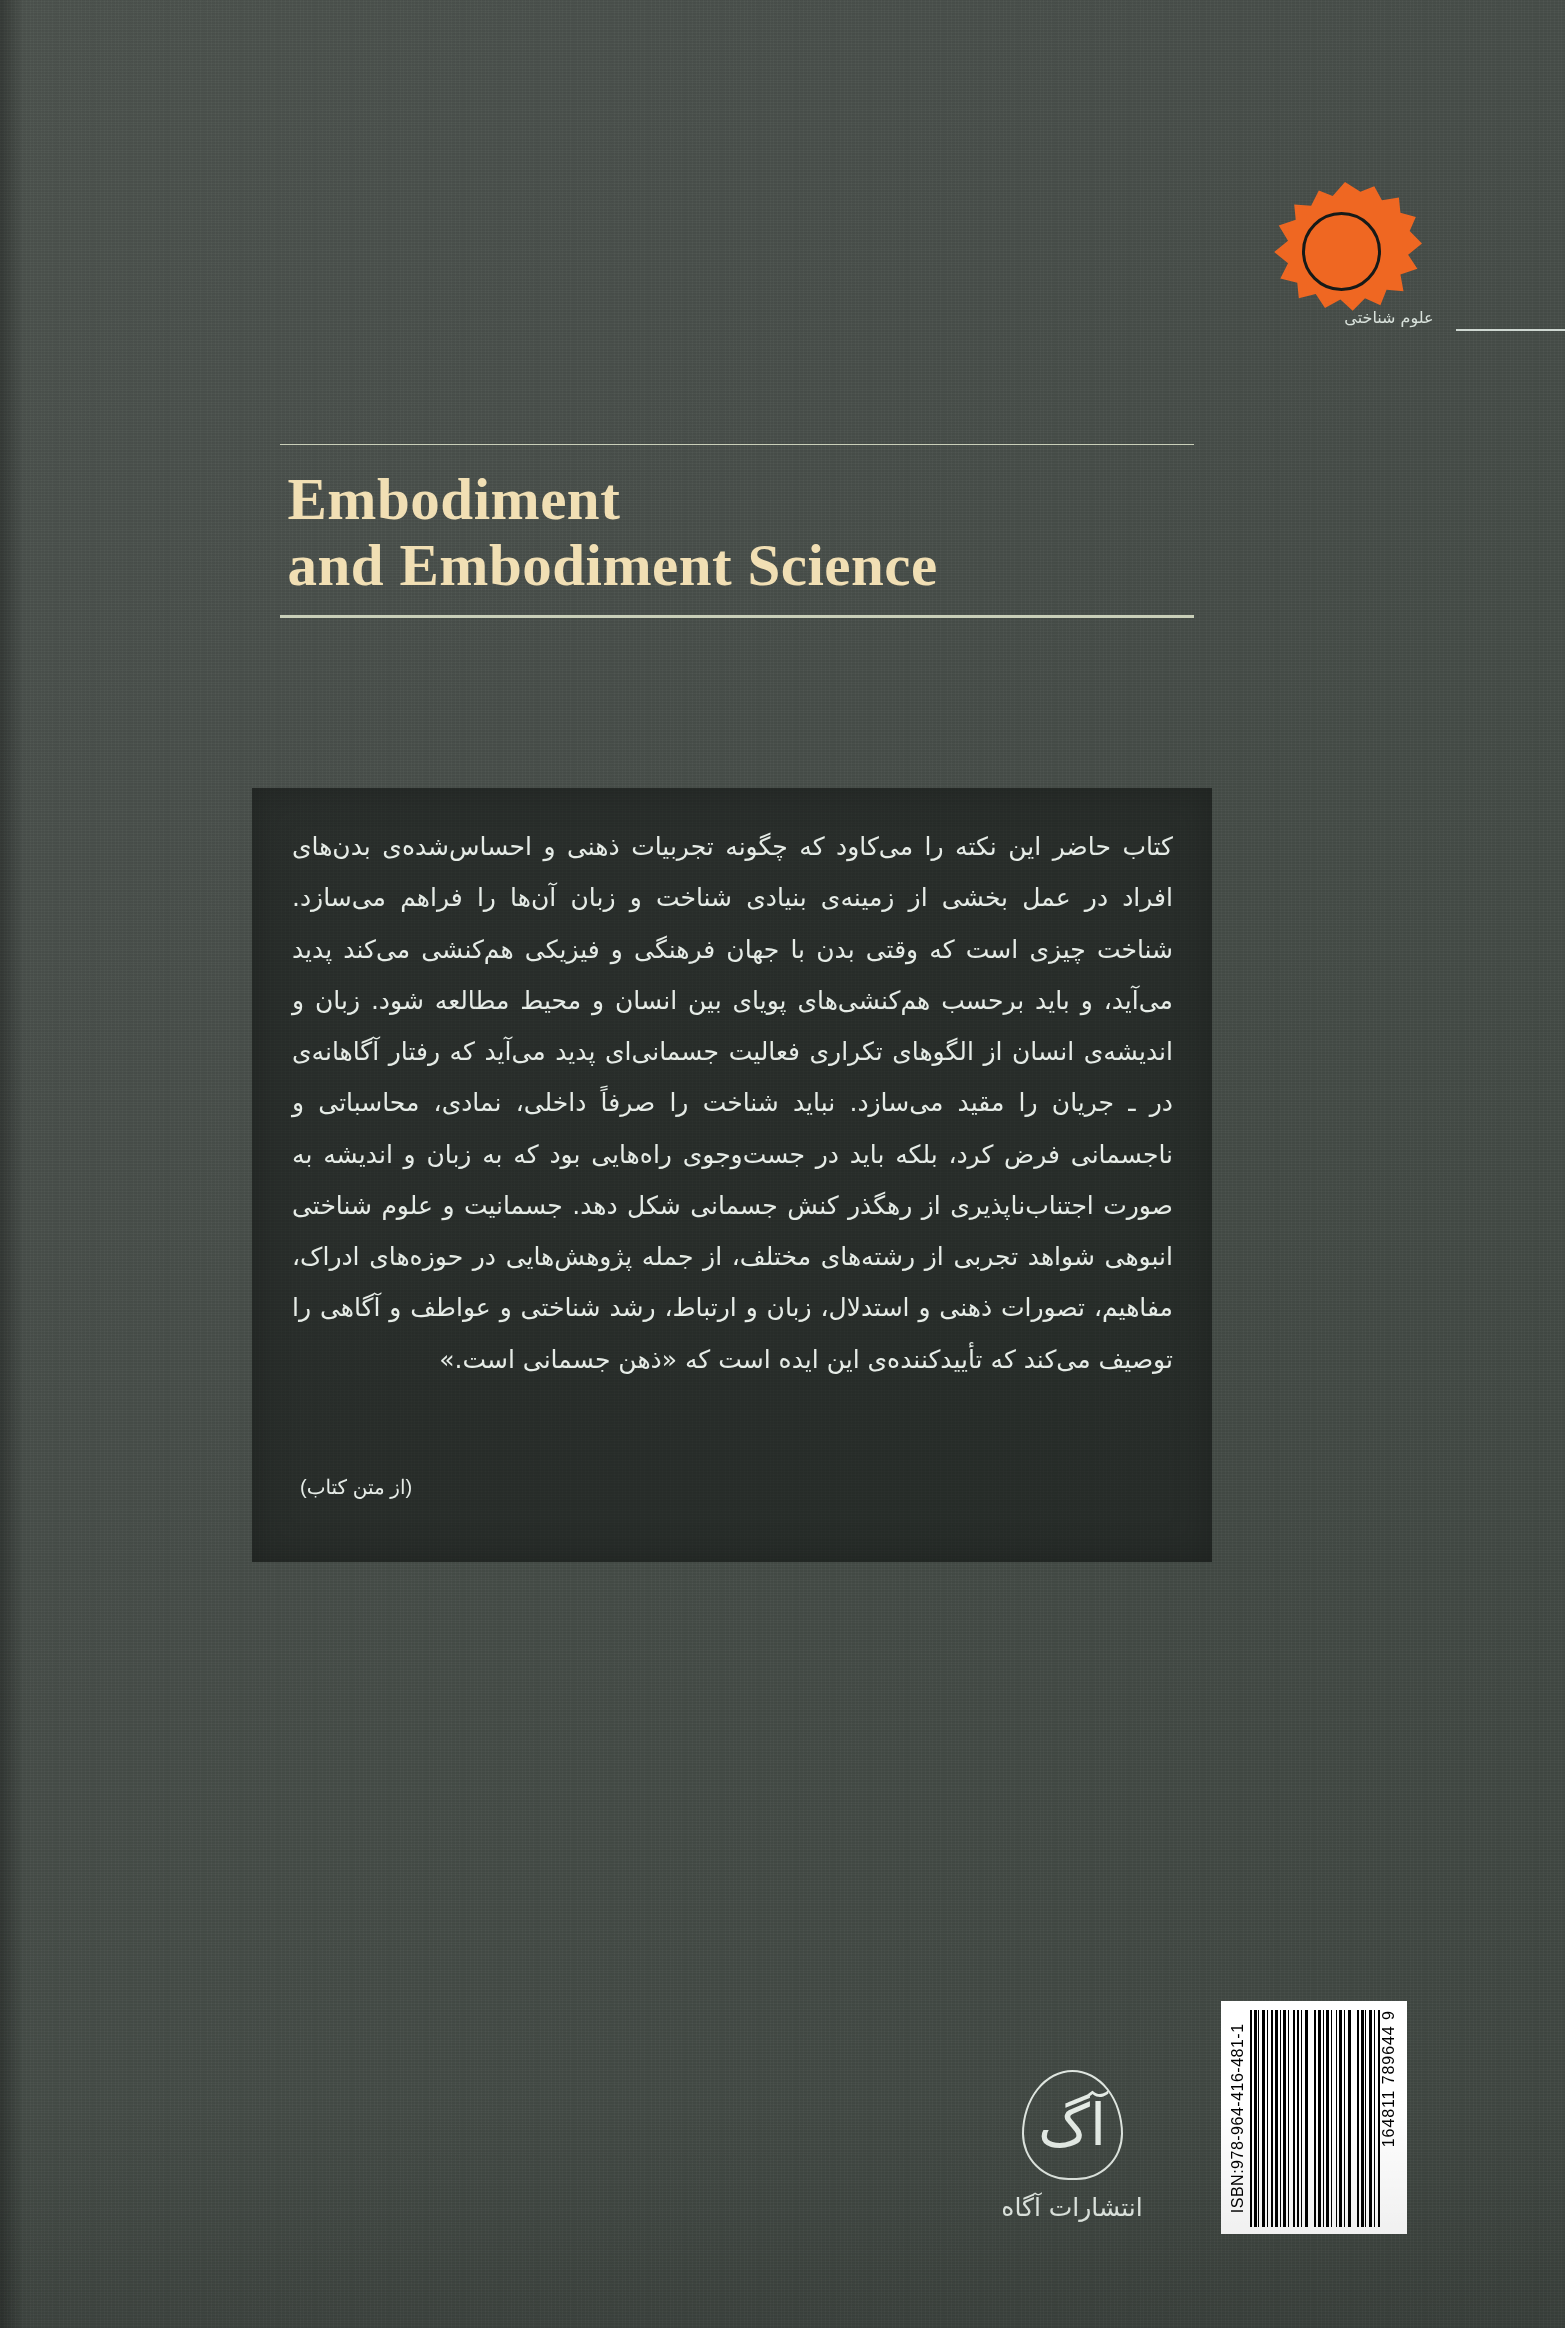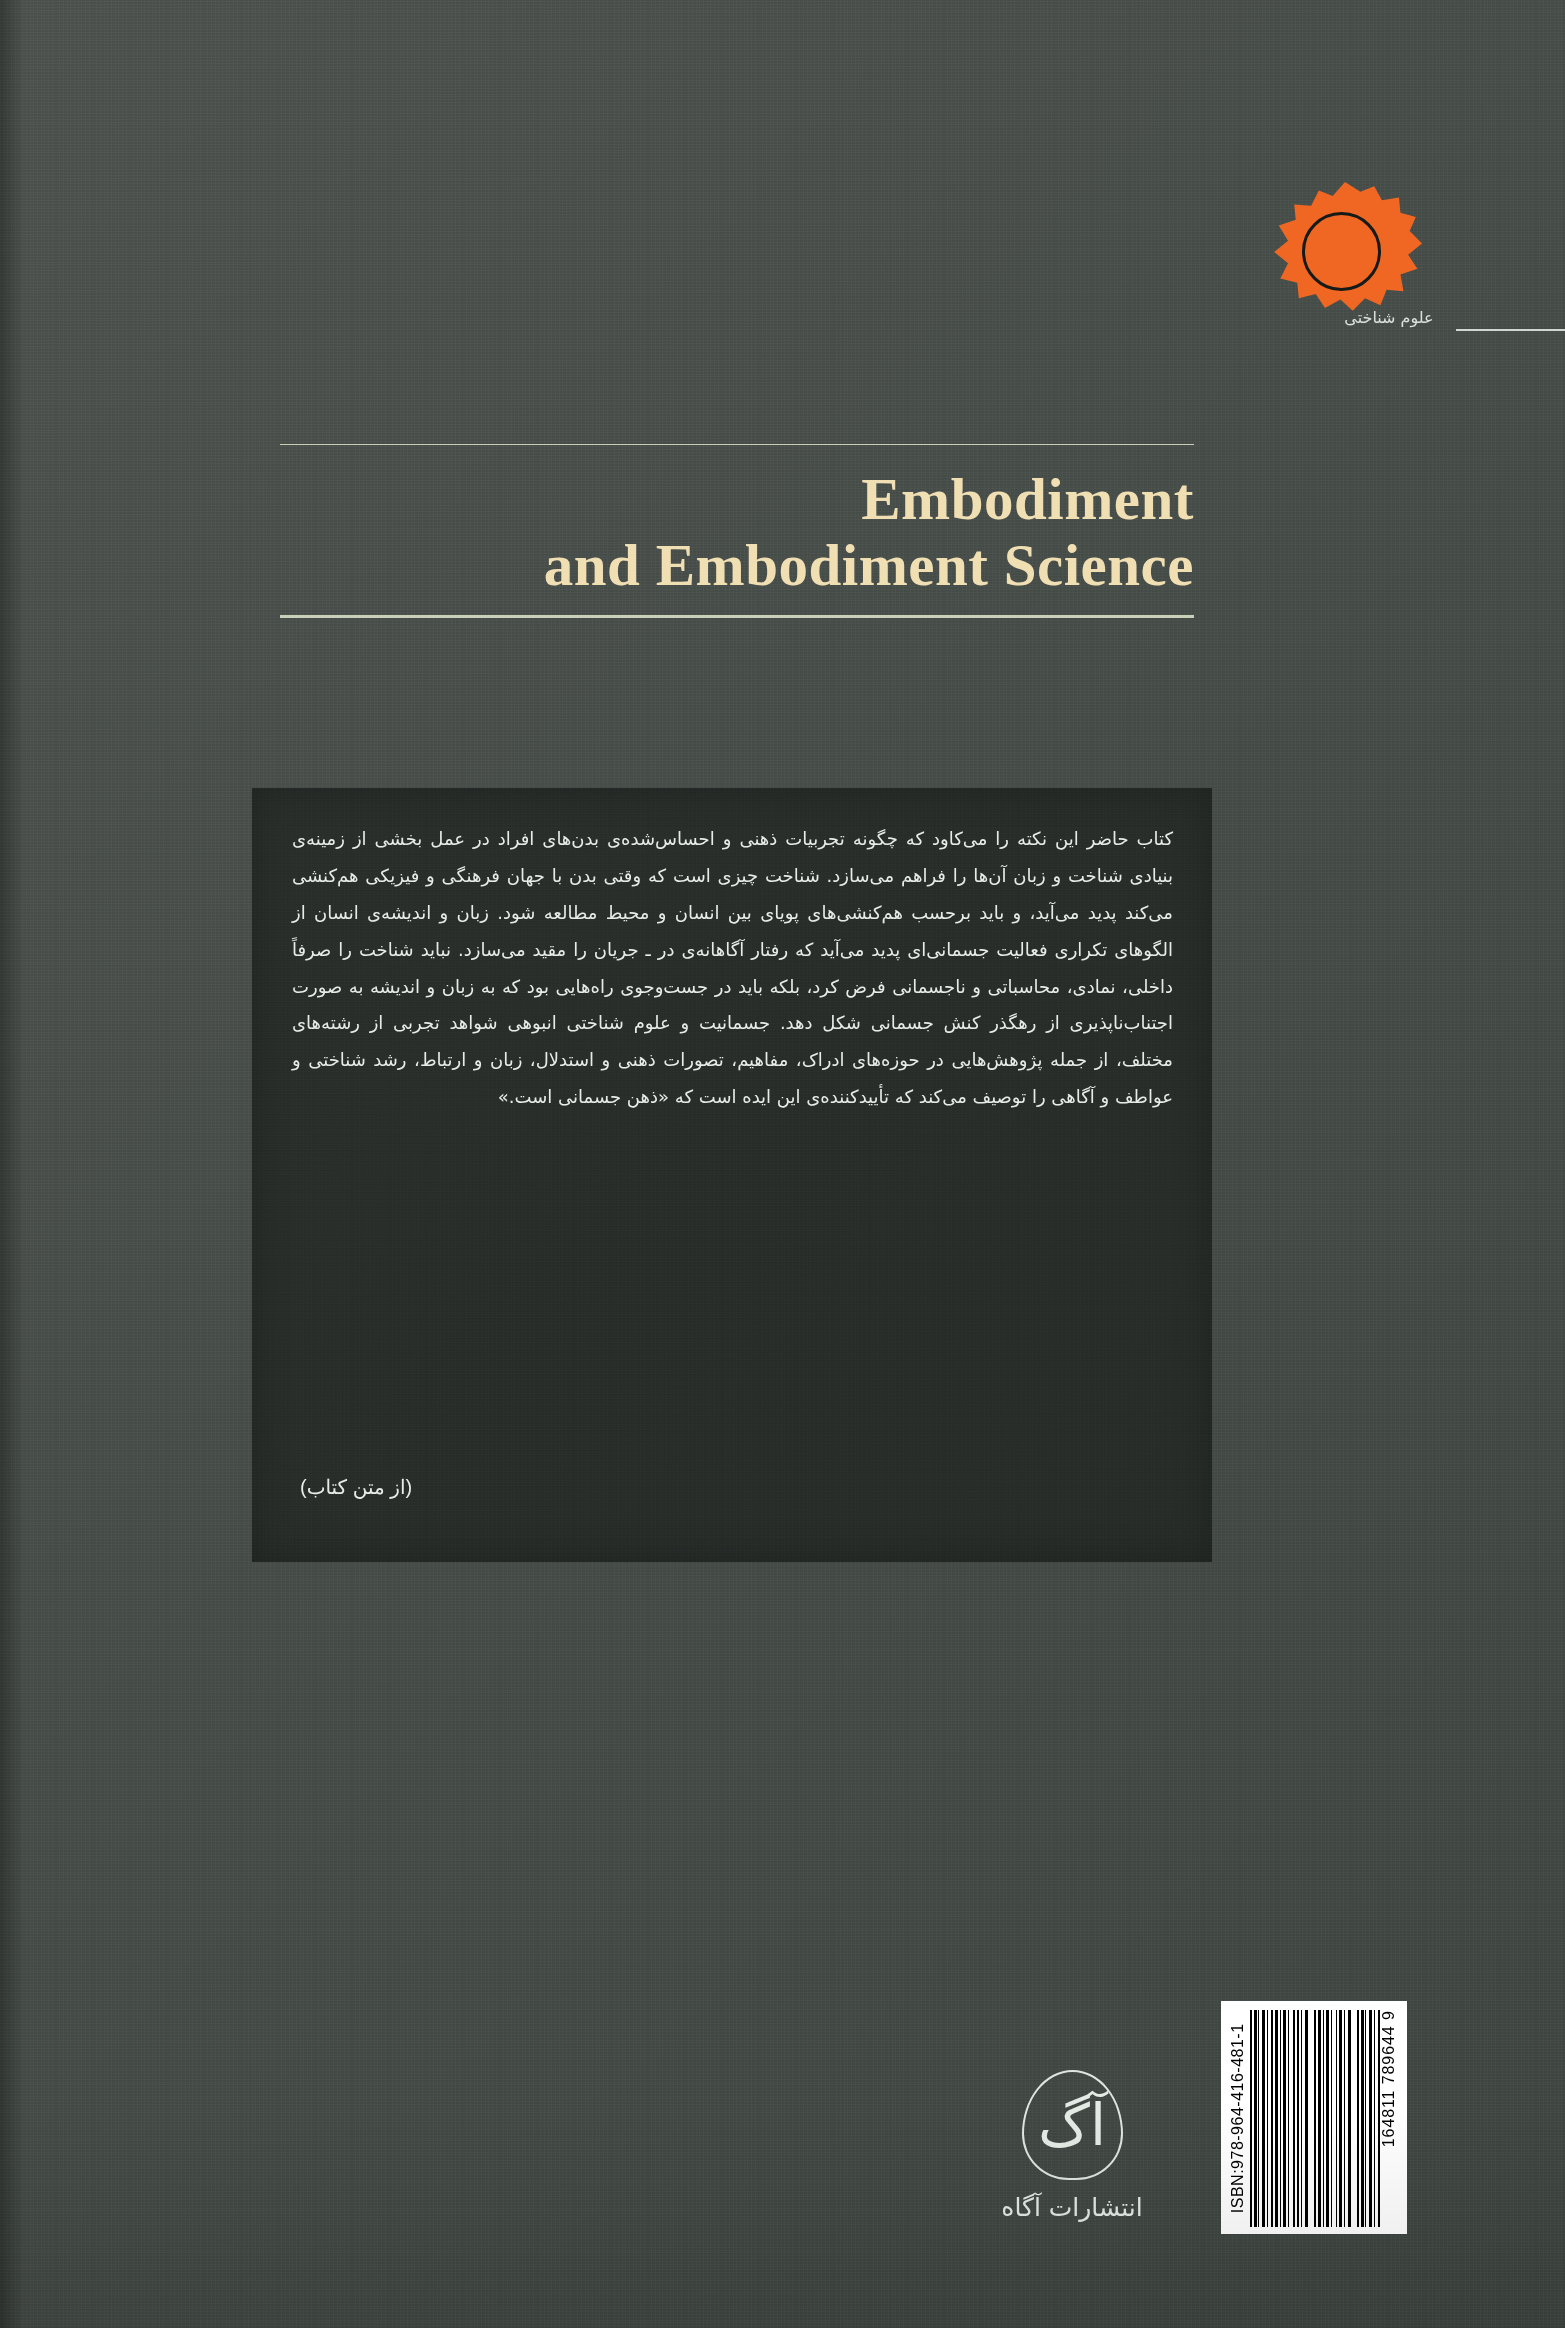--- a/index.html
+++ b/index.html
@@ -112,42 +112,41 @@
   }
   .rule.thin { height: 1.9px; }
   .booktitle {
     color: #f1dfb4;
     font-size: 59px;
     line-height: 1.12;
     font-weight: bold;
     font-family: "Liberation Serif", serif;
     margin: 0 0 17px 7.5px;
     letter-spacing: 0.5px;
-    text-align: right;
   }
 
   
   .blurb-panel {
     position: absolute;
     top: 788px;
     left: 252px;
     width: 960px;
     height: 774px;
     background: rgba(16,20,18,0.55);
     box-shadow: 0 0 37px rgba(0,0,0,0.25) inset;
   }
   .blurb-text {
     position: absolute;
     top: 33px;
     right: 39px;
     width: 881px;
     direction: rtl;
     text-align: justify;
     color: #e6ece7;
-    font-size: 18px;
+    font-size: 25px;
     line-height: 2.05;
     font-family: "DejaVu Sans", sans-serif;
   }
   .blurb-source {
     position: absolute;
     bottom: 63px;
     left: 48px;
     direction: rtl;
     color: #e6ece7;
     font-size: 20px;

